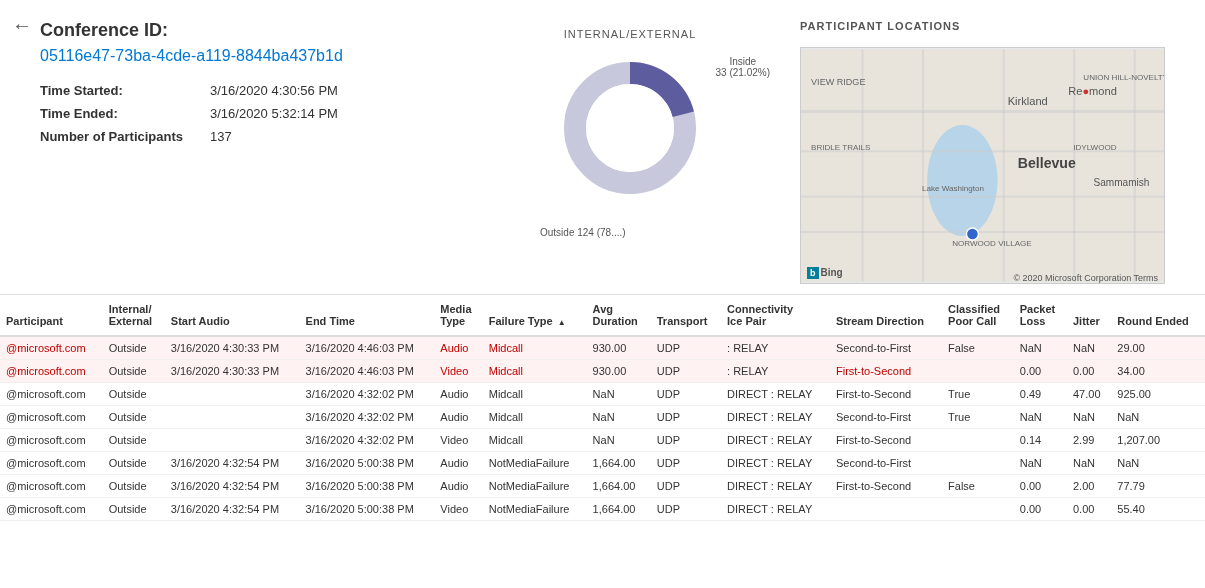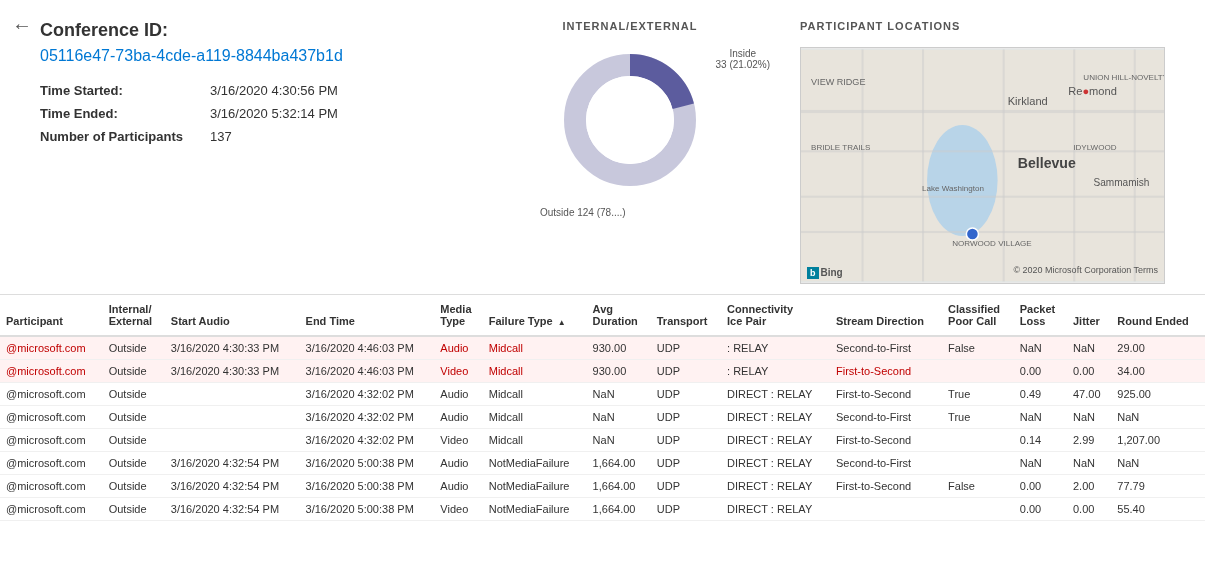--- a/index.html
+++ b/index.html
@@ -10,27 +10,27 @@
     .top-section { display: flex; padding: 20px 40px 10px 40px; gap: 20px; }
     
     .conf-info { flex: 0 0 420px; }
     .conf-id-label { font-size: 18px; font-weight: bold; color: #333; margin-bottom: 6px; }
     .conf-id-value { color: #0078d4; font-size: 16px; margin-bottom: 18px; cursor: pointer; }
     .conf-meta { display: grid; grid-template-columns: 170px 1fr; row-gap: 8px; }
     .meta-label { font-weight: bold; font-size: 13px; }
     .meta-value { font-size: 13px; }
 
     .donut-section { flex: 0 0 300px; display: flex; flex-direction: column; align-items: center; }
-    .donut-title { font-size: 11px; font-weight: bold; letter-spacing: 1px; color: #555; margin-bottom: 8px; text-transform: uppercase; }
+    .donut-title { font-size: 11px; font-weight: normal; letter-spacing: 1px; color: #555; margin-bottom: 8px; text-transform: uppercase; margin-top: 8px; }
 
     .map-section { flex: 1; display: flex; flex-direction: column; gap: 9px; }
     .map-title { font-size: 11px; font-weight: bold; letter-spacing: 1px; color: #555; margin-bottom: 6px; text-transform: uppercase; }
     .map-container { flex: 1; background: #e8e8e8; border: 1px solid #ccc; position: relative; overflow: hidden; min-height: 220px; }
     .map-bing-logo { position: absolute; bottom: 4px; left: 6px; font-size: 10px; color: #555; font-weight: bold; }
-    .map-copyright { position: absolute; bottom: 8px; right: 6px; font-size: 9px; color: #555; text-align: right; }
+    .map-copyright { position: absolute; bottom: 0; right: 6px; font-size: 9px; color: #555; text-align: right; }
 
     .table-section { padding: 0 0 0 0; border-top: 1px solid #ddd; }
     .data-table { width: 100%; border-collapse: collapse; font-size: 11px; }
     .data-table thead tr { border-bottom: 2px solid #ddd; }
     .data-table th { padding: 8px 6px; text-align: left; font-weight: 600; color: #333; font-size: 11px; vertical-align: bottom; white-space: nowrap; cursor: pointer; }
     .data-table td { padding: 5px 6px; border-bottom: 1px solid #f0f0f0; vertical-align: middle; white-space: nowrap; }
     .data-table tbody tr.highlighted { background: #fff2f2; }
     .sort-arrow { display: inline-block; margin-left: 2px; font-size: 8px; }
     .cell-red { color: #c00000; font-weight: 500; }
     .cell-red-link { color: #c00000; cursor: pointer; text-decoration: none; }
@@ -72,21 +72,21 @@
           <circle cx="80" cy="80" r="44" fill="white"></circle>
         </svg>
         <div style="position:absolute; top:50%; left:50%; transform:translate(-50%,-50%); text-align:center; font-size:10px; color:#555; pointer-events:none;">
         </div>
       </div>
       <div style="position:absolute; top:8px; right:-60px; font-size:10px; color:#555; white-space:nowrap;">
         <span>Inside</span><br>
         <span>33 (21.02%)</span>
       </div>
     </div>
-    <div style="font-size:10px; color:#555; margin-top:4px; text-align:left; width:200px; padding-left:10px;">
+    <div style="font-size:10px; color:#555; margin-top:16px; text-align:left; width:200px; padding-left:10px;">
       <span>Outside</span> <span>124 (78....)</span>
     </div>
   </div>
 
   <div class="map-section">
     <div class="map-title">PARTICIPANT LOCATIONS</div>
     <div class="map-container">
       
       <svg class="map-svg" viewBox="0 0 360 230" xmlns="http://www.w3.org/2000/svg">
 

